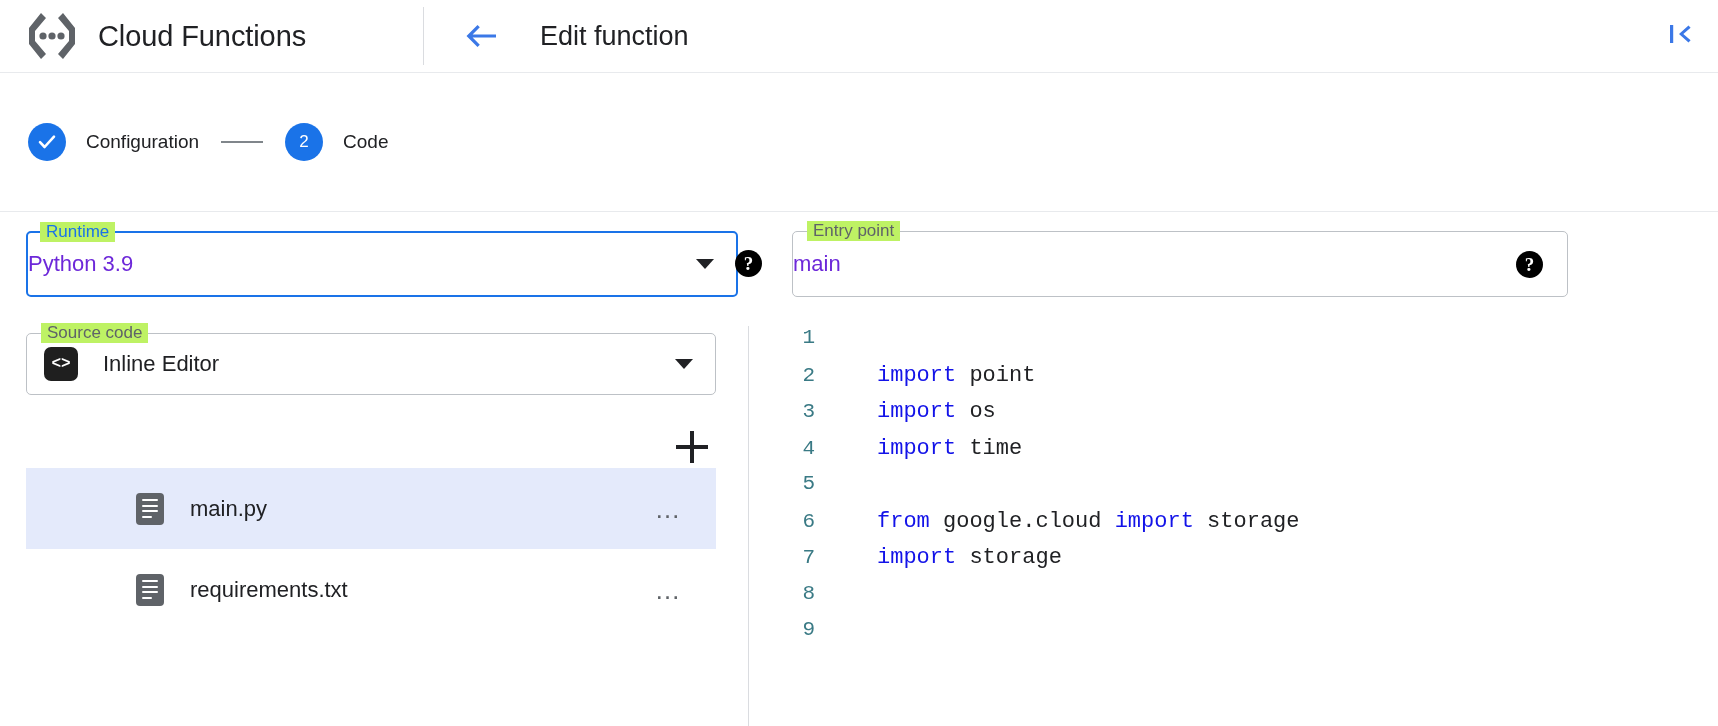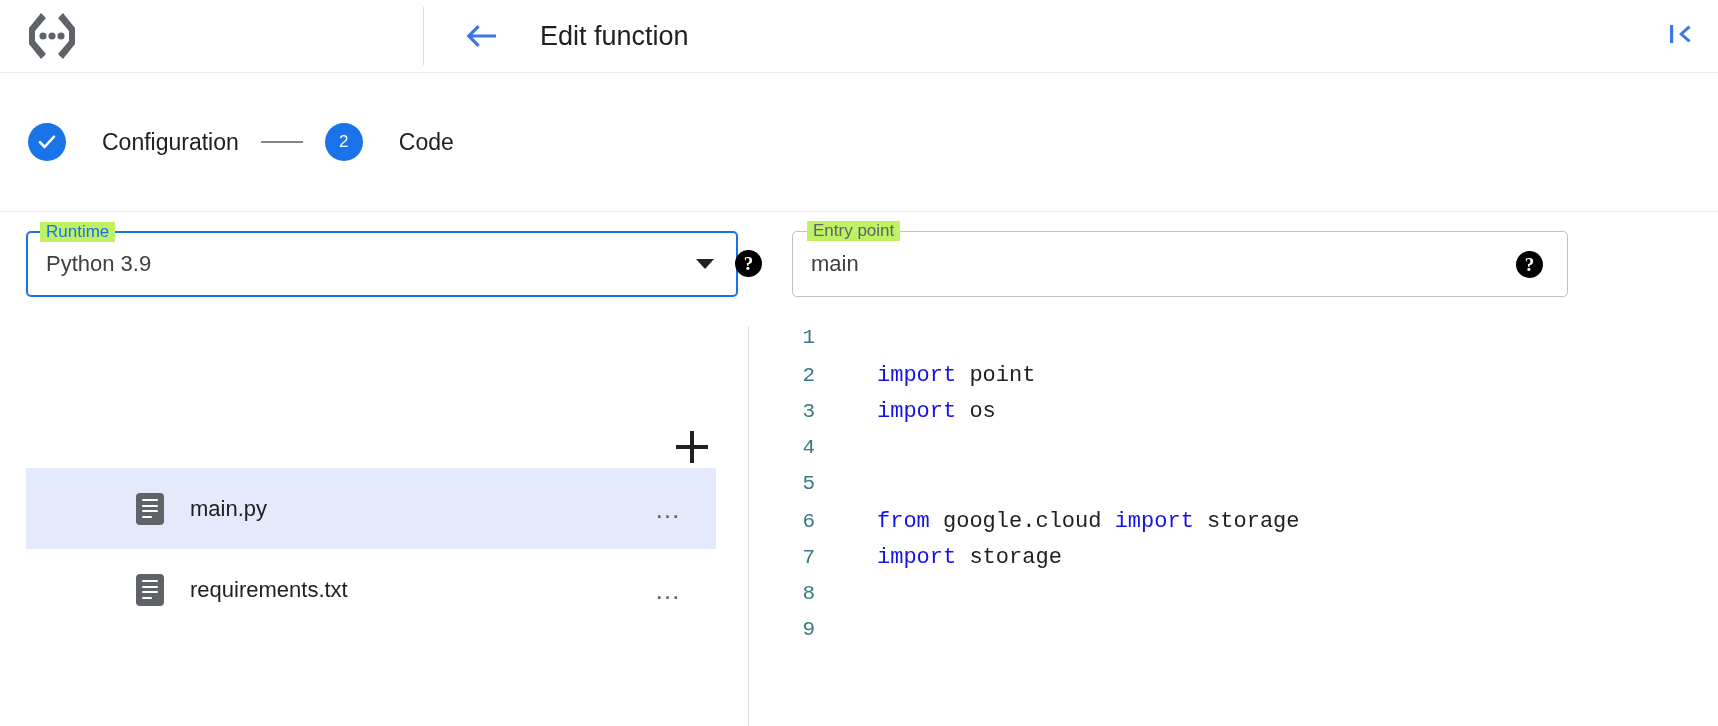--- a/index.html
+++ b/index.html
@@ -86,23 +86,23 @@
     width: 38px; height: 38px;
     border-radius: 50%;
     background: #1a73e8;
     display: flex; align-items: center; justify-content: center;
     color: #fff;
     font-size: 17px;
     font-weight: 500;
     flex: none;
   }
   .step-label {
-    font-size: 23px;
-    color: #202124;
-    margin-left: 36px;
+    font-size: 19px;
+    color: #202124;
+    margin-left: 20px;
     white-space: nowrap;
   }
   .step-connector {
     width: 42px;
     height: 2px;
     background: #80868b;
     margin: 0 22px;
     flex: none;
   }
 
@@ -145,22 +145,21 @@
     line-height: 20px;
     white-space: nowrap;
   }
   .field.focused .field-legend {
     color: #1a73e8;
     font-weight: 500;
     left: 12px;
   }
   .field-value {
     font-size: 22px;
-    color: #404040;
-    padding-left: 18px;
+    color: #6d28d9;
     white-space: nowrap;
   }
   .field-arrow {
     position: absolute;
     right: 22px;
     width: 0; height: 0;
     border-left: 9px solid transparent;
     border-right: 9px solid transparent;
     border-top: 10px solid #202124;
   }
@@ -323,20 +322,21 @@
   <div class="brand">
     <div class="brand-logo">
       <svg width="58" height="52" viewBox="0 0 58 52">
         <path d="M18 3 L6 18 L6 34 L18 49 L23 44 L12 31 L12 21 L23 8 Z" fill="#5f6368"></path>
         <path d="M40 3 L52 18 L52 34 L40 49 L35 44 L46 31 L46 21 L35 8 Z" fill="#5f6368"></path>
         <circle cx="20" cy="26" r="3.6" fill="#5f6368"></circle>
         <circle cx="29" cy="26" r="3.6" fill="#5f6368"></circle>
         <circle cx="38" cy="26" r="3.6" fill="#5f6368"></circle>
       </svg>
     </div>
+    <div class="brand-title">Cloud Functions</div>
   </div>
 
   <div class="header-divider"></div>
 
   <div class="back-btn">
     <svg width="32" height="28" viewBox="0 0 32 28">
       <path d="M12.5 3 L14.8 5.3 L7.6 12.5 L31 12.5 L31 15.5 L7.6 15.5 L14.8 22.7 L12.5 25 L1.5 14 Z" fill="#3b78e7"></path>
     </svg>
   </div>
 
@@ -374,20 +374,26 @@
 
     <div class="runtime-row">
       <div class="field focused runtime-field">
         <div class="field-legend">Runtime</div>
         <div class="field-value">Python 3.9</div>
         <div class="field-arrow"></div>
       </div>
       <div class="help-icon runtime-help">?</div>
     </div>
 
+    <div class="field source-field">
+      <div class="field-legend">Source code</div>
+      <div class="code-badge">&lt;&gt;</div>
+      <div class="source-value">Inline Editor</div>
+      <div class="field-arrow"></div>
+    </div>
 
     <div class="add-file-btn">
       <span class="plus-h"></span>
       <span class="plus-v"></span>
     </div>
 
     <div class="file-list">
       <div class="file-row selected">
         <div class="file-doc-icon">
           <span></span>
@@ -429,20 +435,21 @@
           <div class="code-line">
             <div class="line-no">2</div>
             <div class="line-code"><span class="kw">import</span><span> point</span></div>
           </div>
           <div class="code-line">
             <div class="line-no">3</div>
             <div class="line-code"><span class="kw">import</span><span> os</span></div>
           </div>
           <div class="code-line">
             <div class="line-no">4</div>
+            <div class="line-code"><span class="kw">import</span><span> time</span></div>
           </div>
           <div class="code-line">
             <div class="line-no">5</div>
             <div class="line-code"></div>
           </div>
           <div class="code-line">
             <div class="line-no">6</div>
             <div class="line-code"><span class="kw">from</span><span> google.cloud </span><span class="kw">import</span><span> storage</span></div>
           </div>
           <div class="code-line">

